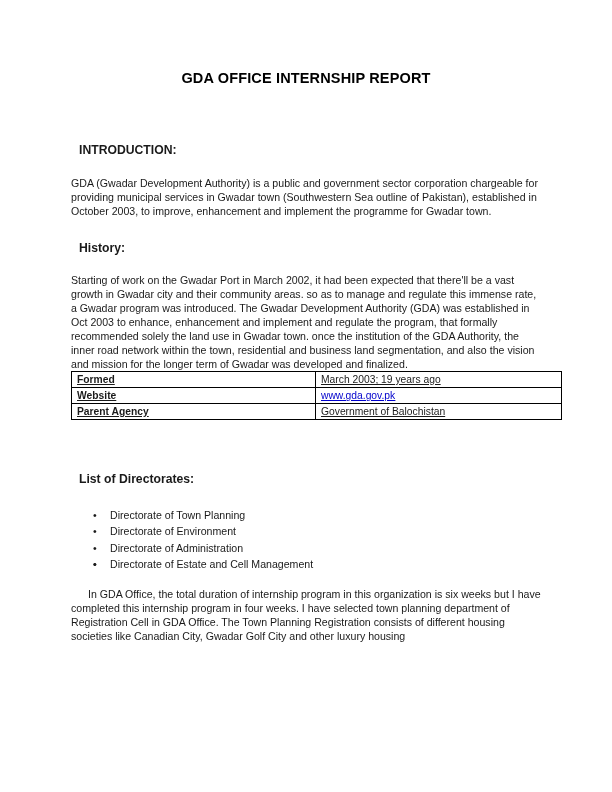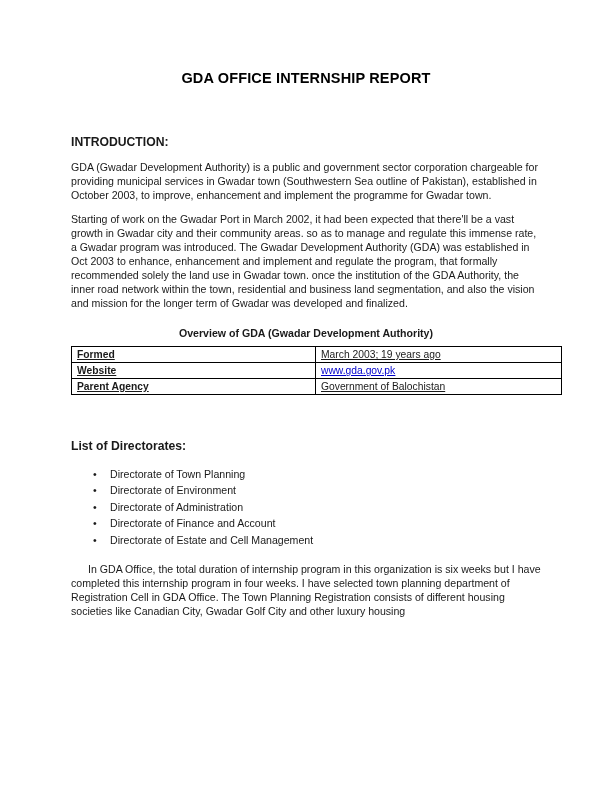--- a/index.html
+++ b/index.html
@@ -35,21 +35,21 @@
     font-weight: bold;
     letter-spacing: 0.15px;
     margin: 0;
     padding-top: 70px;
     color: #000;
   }
 
   .section-heading {
     font-size: 12.2px;
     font-weight: bold;
-    margin: 0;
+    margin: 8px;
     color: #1a1a1a;
   }
   .h-introduction { padding-top: 49px; }
   .h-history { padding-top: 15px; }
   .h-directorates { padding-top: 44px; }
 
   p.body {
     font-size: 10.6px;
     line-height: 14px;
     margin: 0;
@@ -130,24 +130,24 @@
 
 <div class="page">
   <div class="content">
 
     <h1 class="doc-title">GDA OFFICE INTERNSHIP REPORT</h1>
 
     <h2 class="section-heading h-introduction">INTRODUCTION:</h2>
 
     <p class="body p-intro">GDA (Gwadar Development Authority) is a public and government sector corporation chargeable for providing municipal services in Gwadar town (Southwestern Sea outline of Pakistan), established in October 2003, to improve, enhancement and implement the programme for Gwadar town.</p>
 
+    <h2 class="section-heading h-history">History:</h2>
 
     <p class="body p-history">Starting of work on the Gwadar Port in March 2002, it had been expected that there'll be a vast growth in Gwadar city and their community areas. so as to manage and regulate this immense rate, a Gwadar program was introduced. The Gwadar Development Authority (GDA) was established in Oct 2003 to enhance, enhancement and implement and regulate the program, that formally recommended solely the land use in Gwadar town. once the institution of the GDA Authority, the inner road network within the town, residential and business land segmentation, and also the vision and mission for the longer term of Gwadar was developed and finalized.</p>
 
-    <div class="table-caption">Overview of GDA (Gwadar Development Authority)</div>
 
     <table class="overview">
       <tbody>
         <tr>
           <td class="key">Formed</td>
           <td class="val">March 2003; 19 years ago</td>
         </tr>
         <tr>
           <td class="key">Website</td>
           <td class="val">
@@ -171,21 +171,20 @@
       <li>
         <span class="bullet">•</span>
         <span>Directorate of Environment</span>
       </li>
       <li>
         <span class="bullet">•</span>
         <span>Directorate of Administration</span>
       </li>
       <li>
         <span class="bullet">•</span>
-        <span>Directorate of Finance and Account</span>
       </li>
       <li>
         <span class="bullet">•</span>
         <span>Directorate of Estate and Cell Management</span>
       </li>
     </ul>
 
     <p class="body p-final">In GDA Office, the total duration of internship program in this organization is six weeks but I have completed this internship program in four weeks. I have selected town planning department of Registration Cell in GDA Office. The Town Planning Registration consists of different housing societies like Canadian City, Gwadar Golf City and other luxury housing</p>
 
   </div>

